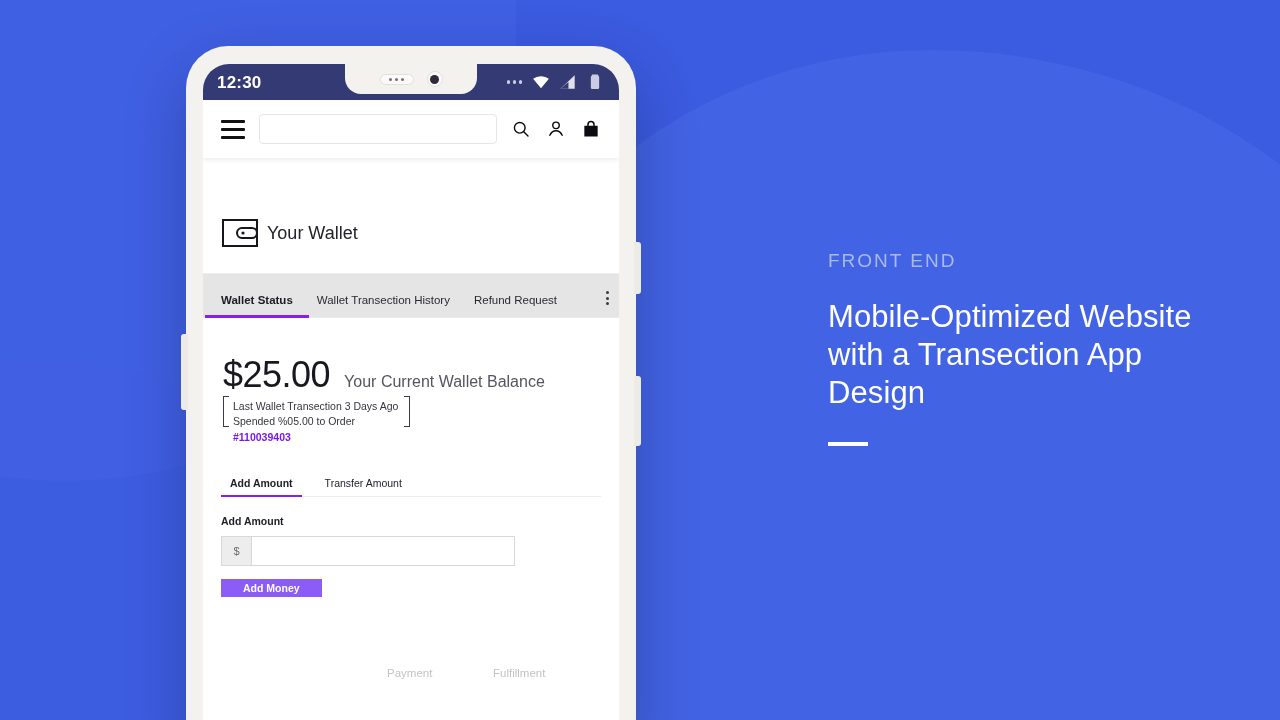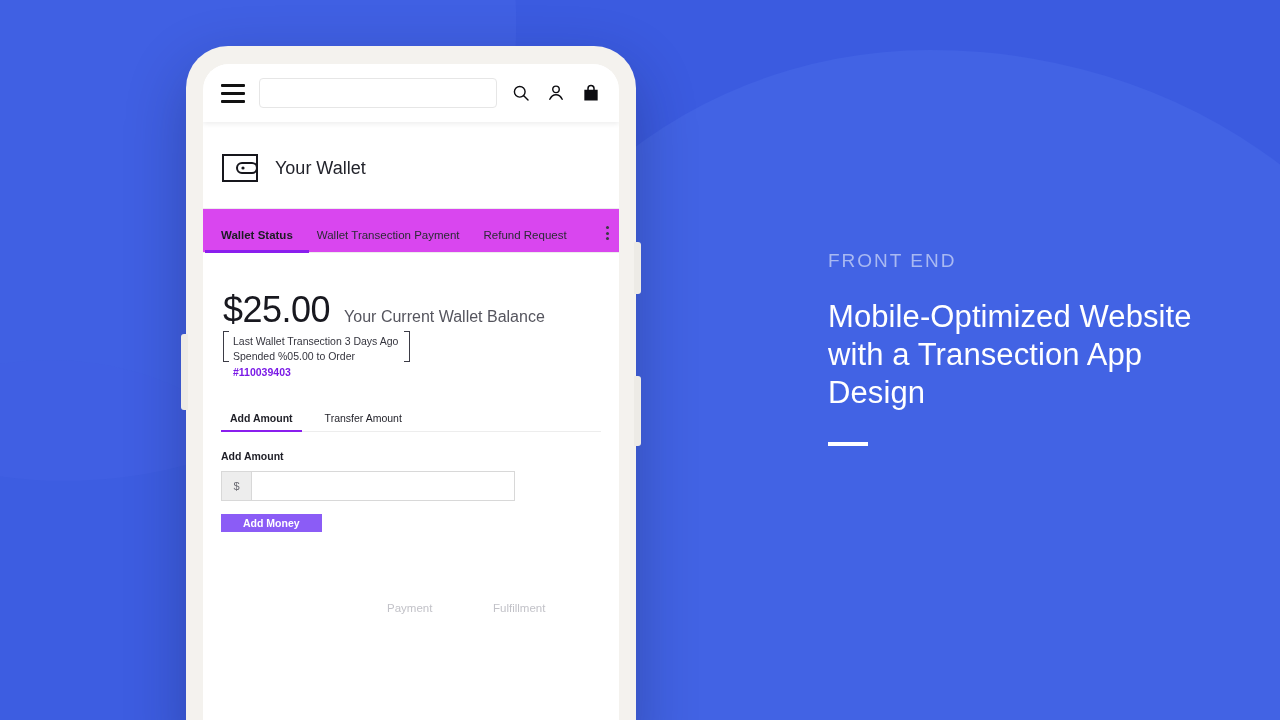--- a/index.html
+++ b/index.html
@@ -214,33 +214,33 @@
   }
   .account-title {
     font-size: 19px;
     letter-spacing: .6px;
     color: #22232B;
     font-weight: 400;
   }
   .wallet-row {
     display: flex;
     align-items: center;
-    gap: 14px;
-    margin-top: 10px;
+    gap: 6px;
+    margin-top: 39px;
     padding-bottom: 24px;
   }
   .wallet-label { font-size: 18px; color: #22232B; }
   .divider { height: 1px; background: #ECECEC; }
 
   
   .tabs {
     display: flex;
     align-items: flex-end;
     padding: 0 18px;
-    background: #d946ef;
+    background: #e5e5e5;
     border-bottom: 1px solid #ECECEC;
     position: relative;
     height: 44px;
   }
   .tab {
     font-size: 11.5px;
     color: #1B1B22;
     padding: 0 0 11px 0;
     margin-right: 24px;
     cursor: pointer;
@@ -391,20 +391,53 @@
     <div class="panel-rule"></div>
   </div>
 
   <div class="phone">
     <div class="side-btn left-1"></div>
     <div class="side-btn right-1"></div>
     <div class="side-btn right-2"></div>
 
     <div class="screen">
 
+      <div class="statusbar">
+        <div class="status-time">12:30</div>
+
+        <div class="notch">
+          <div class="speaker">
+              <i></i>
+              <i></i>
+              <i></i>
+            </div>
+          <div class="camera">
+              <i></i>
+            </div>
+        </div>
+
+        <div class="status-icons">
+          <div class="dots-h">
+              <i></i>
+              <i></i>
+              <i></i>
+            </div>
+          <svg class="ico" viewBox="0 0 24 24" width="15" height="15">
+            <path d="M12 19.5 2.5 8.2A14.6 14.6 0 0 1 12 5a14.6 14.6 0 0 1 9.5 3.2Z" fill="#ffffff"></path>
+          </svg>
+          <svg class="ico" viewBox="0 0 24 24" width="14" height="14">
+            <path d="M3 20h17V4Z" fill="#ffffff" opacity=".85"></path>
+            <path d="M3 20h9.5v-8Z" fill="#343A74"></path>
+          </svg>
+          <svg class="ico" viewBox="0 0 24 24" width="13" height="13">
+            <rect x="8" y="3" width="8" height="2" rx="1" fill="#C9CCE4"></rect>
+            <rect x="7" y="4.5" width="10" height="16" rx="1.6" fill="#C9CCE4"></rect>
+          </svg>
+        </div>
+      </div>
 
       <div class="appbar">
         <div class="hamburger">
           <span></span>
             <span></span>
             <span></span>
         </div>
         <input class="search-box" type="text" placeholder="" style="">
         <div class="appbar-icons">
           <svg class="ico" viewBox="0 0 24 24">
@@ -429,21 +462,21 @@
             <rect x="16" y="11" width="20" height="10" rx="5" fill="none" stroke="#16161C" stroke-width="2"></rect>
             <circle cx="22" cy="16" r="1.6" fill="#16161C"></circle>
           </svg>
           <div class="wallet-label">Your Wallet</div>
         </div>
       </div>
       <div class="divider"></div>
 
       <div class="tabs">
         <div class="tab active">Wallet Status</div>
-        <div class="tab inactive">Wallet Transection Payment</div>
+        <div class="tab inactive">Wallet Transection History</div>
         <div class="tab inactive">Refund Request</div>
         <div class="kebab">
             <i></i>
             <i></i>
             <i></i>
           </div>
       </div>
 
       <div class="balance-wrap">
         <div class="balance-line">

